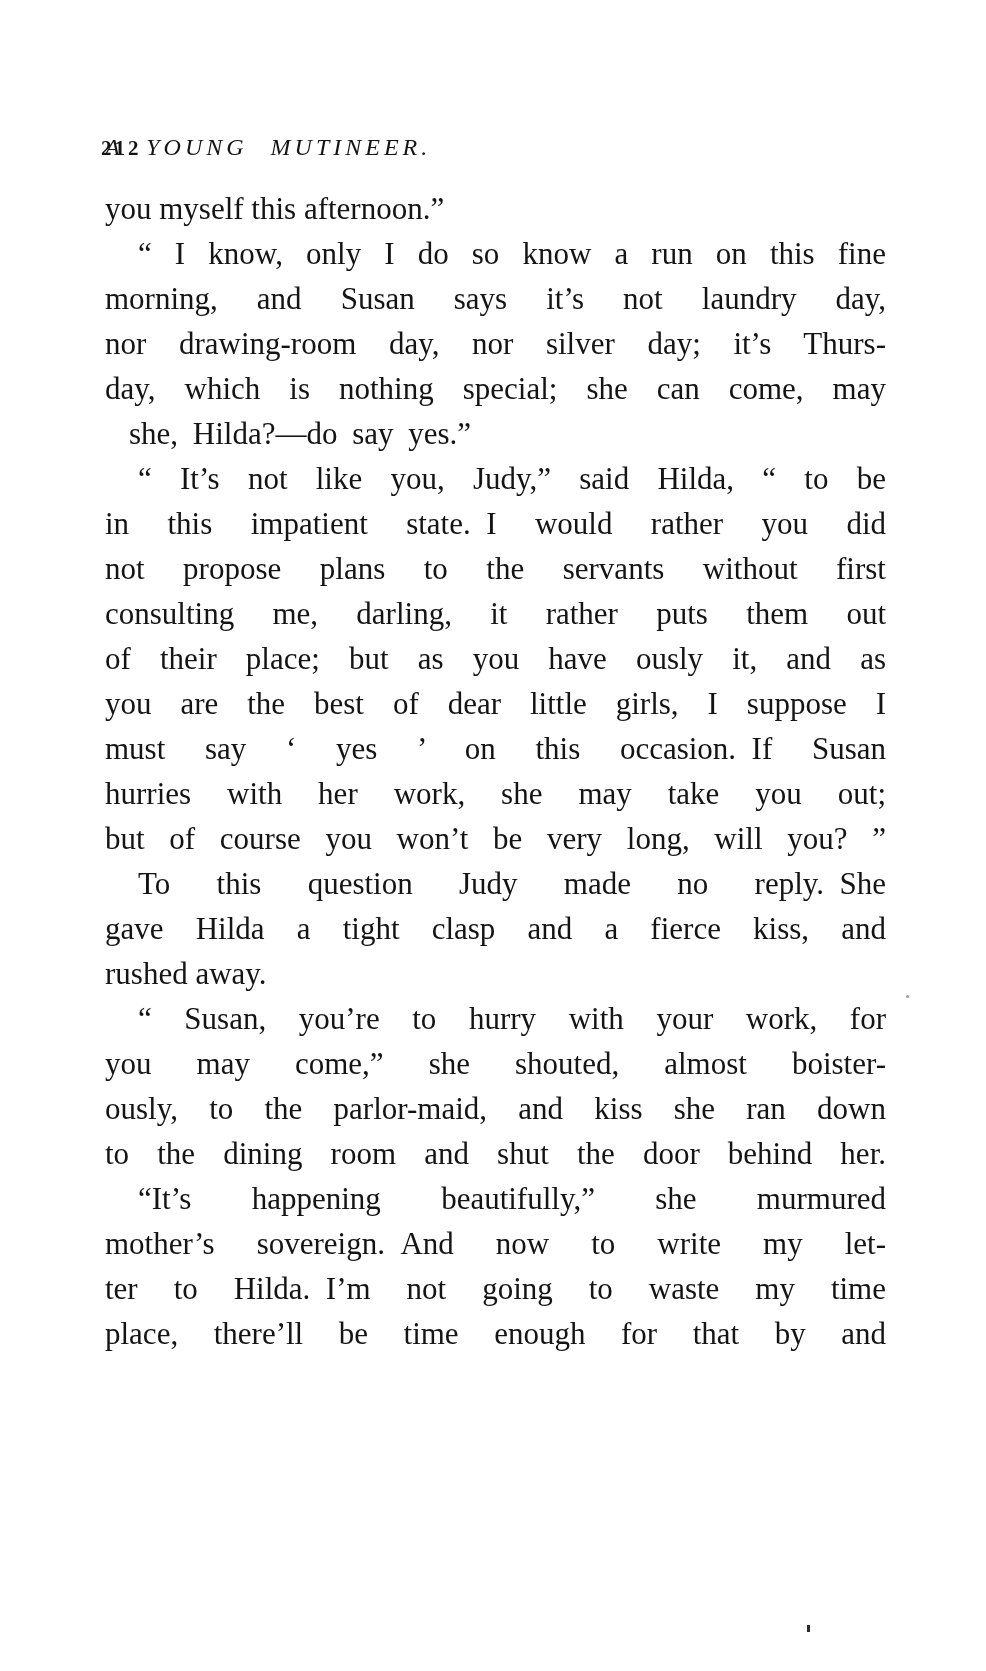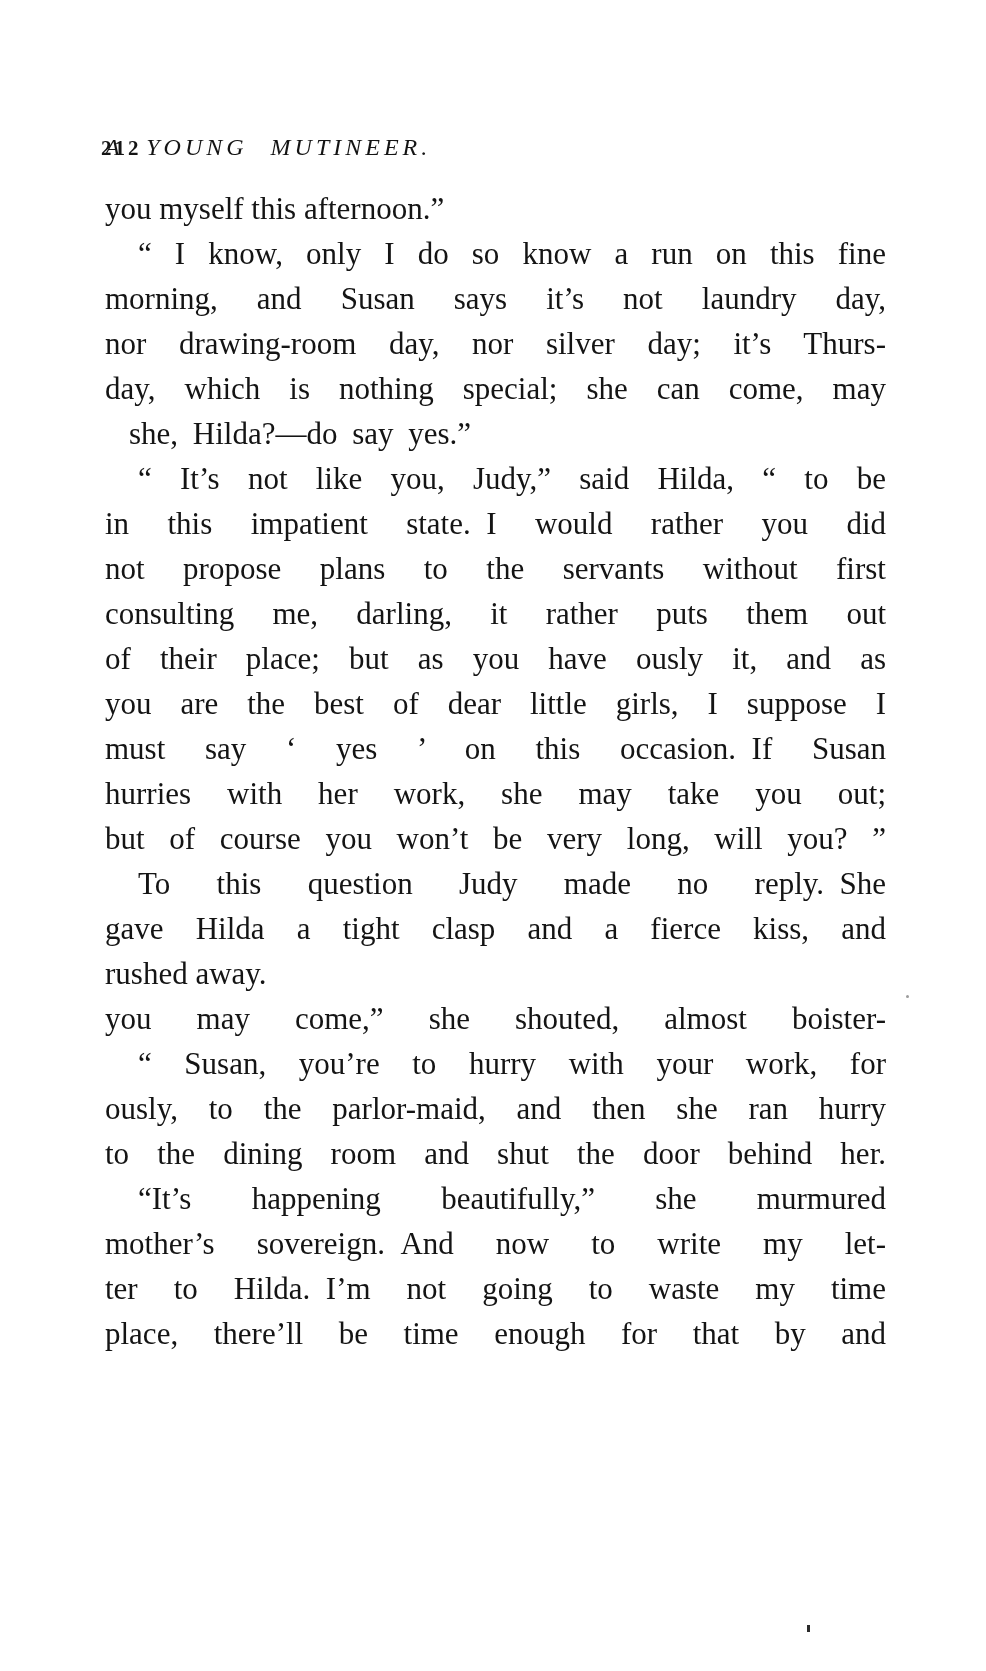--- a/index.html
+++ b/index.html
@@ -89,23 +89,23 @@
       <div class="line j">but of course you won’t be very long, will you? ”</div>
     </div>
 
     <div class="para">
       <div class="line indent j">To this question Judy made no reply. She</div>
       <div class="line j">gave Hilda a tight clasp and a fierce kiss, and</div>
       <div class="line">rushed away.</div>
     </div>
 
     <div class="para">
+      <div class="line indent j">“ Susan, you’re to hurry with your work, for</div>
       <div class="line j">you may come,” she shouted, almost boister-</div>
-      <div class="line indent j">“ Susan, you’re to hurry with your work, for</div>
-      <div class="line j">ously, to the parlor-maid, and then she ran hurry</div>
+      <div class="line j">ously, to the parlor-maid, and kiss she ran down</div>
       <div class="line j">to the dining room and shut the door behind her.</div>
     </div>
 
     <div class="para">
       <div class="line indent j">“It’s happening beautifully,” she murmured</div>
       <div class="line j">mother’s sovereign. And now to write my let-</div>
       <div class="line j">ter to Hilda. I’m not going to waste my time</div>
       <div class="line j">place, there’ll be time enough for that by and</div>
     </div>
 

